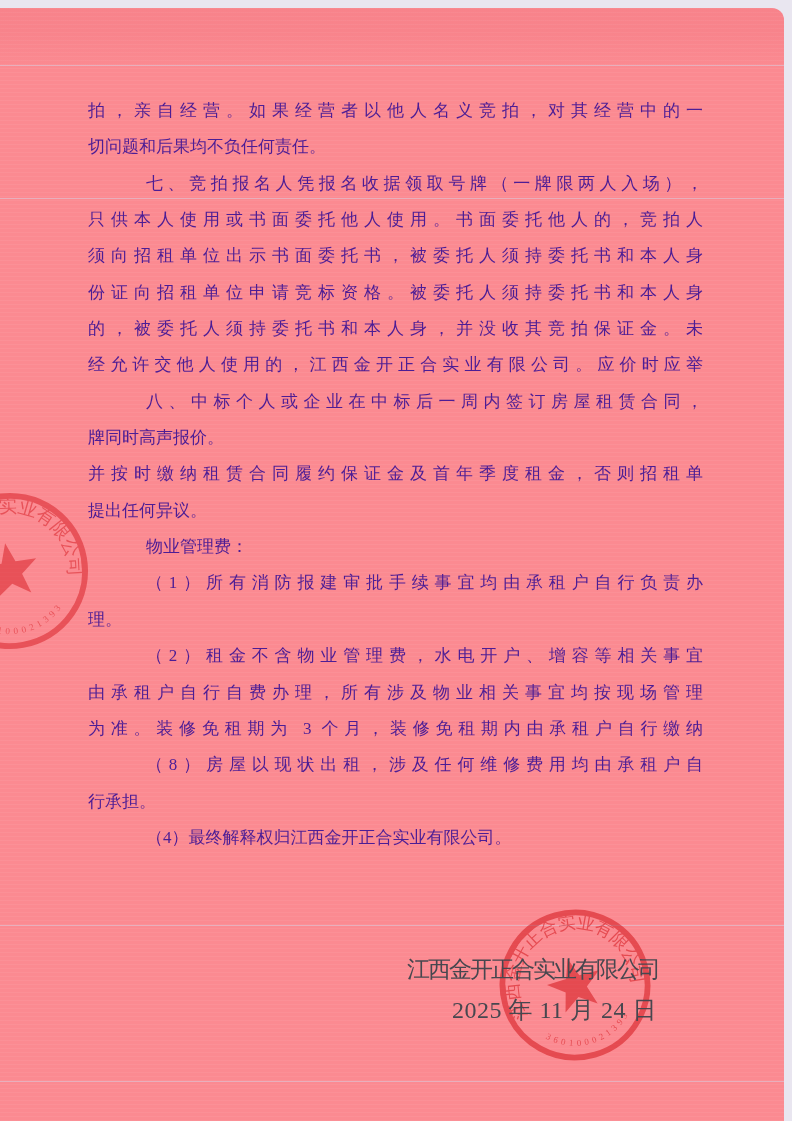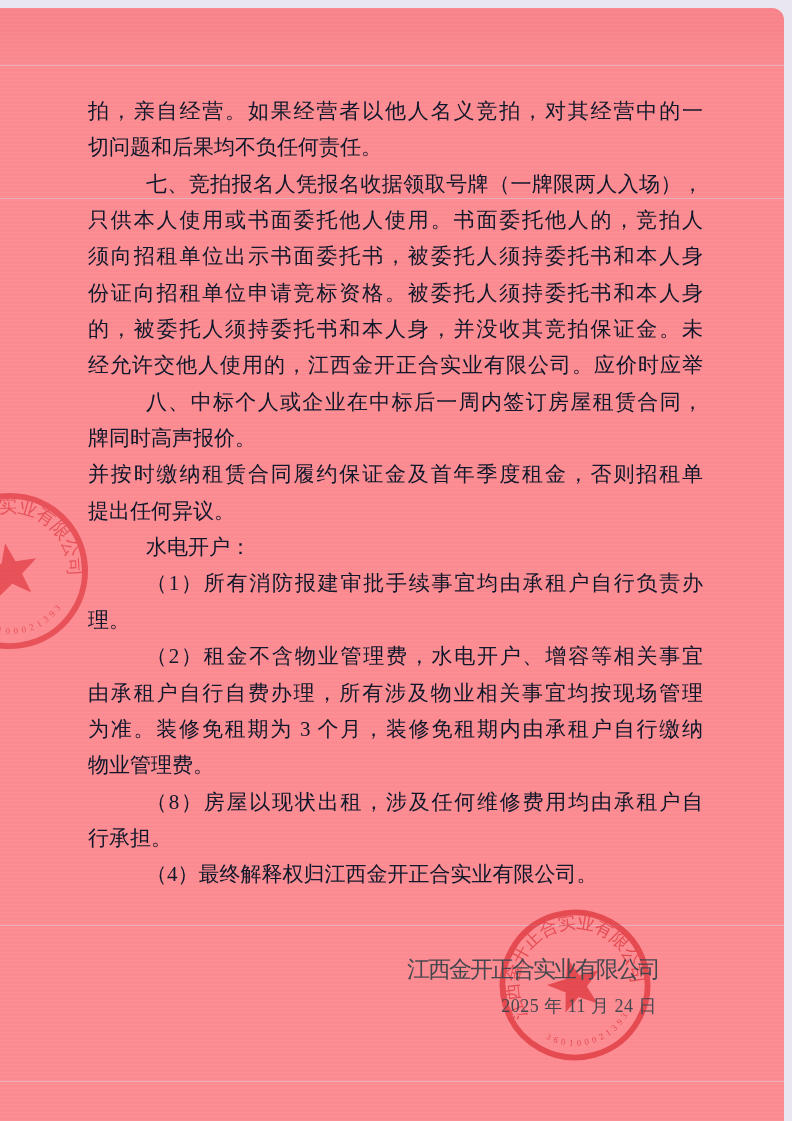--- a/index.html
+++ b/index.html
@@ -18,34 +18,34 @@
   .page::before{
     content:"";position:absolute;inset:0;pointer-events:none;
     background:
       linear-gradient(to bottom, rgba(220,70,85,0.10) 0 22px, rgba(220,70,85,0) 60px),
       repeating-linear-gradient(to bottom, rgba(255,255,255,0.05) 0 1px, rgba(255,255,255,0) 1px 4px);
   }
   .scanline{position:absolute;left:0;width:100%;height:1px;background:rgba(216,205,224,0.55);pointer-events:none;}
   .sl1{top:57px;} .sl2{top:190px;} .sl3{top:917px;} .sl4{top:1073px;}
   .doc-body{
     position:absolute;left:88px;top:85px;width:615px;
-    color:#0f172a;
-    font-size:21px;
+    color:#4c1d95;
+    font-size:17px;
   }
   .line{
     height:36.35px;line-height:36.35px;
     overflow:hidden;
   }
   .line.fill{text-align:justify;text-align-last:justify;}
   .line.indent{text-indent:58px;}
   .signature{
     position:absolute;color:#47474f;white-space:nowrap;
   }
   .sig-company{top:946px;right:125px;font-size:23px;letter-spacing:-2px;}
-  .sig-date{top:986px;right:127px;font-size:18px;letter-spacing:0.5px;}
+  .sig-date{top:986px;right:127px;font-size:24px;letter-spacing:0.5px;}
   .stamp{position:absolute;pointer-events:none;mix-blend-mode:multiply;}
   .stamp svg{display:block;overflow:visible;}
   .stamp-main{left:491px;top:893px;width:168px;height:168px;opacity:0.62;transform:rotate(-16deg);}
   .stamp-left{left:-77px;top:476px;width:174px;height:174px;opacity:0.55;transform:rotate(-10deg);}
 </style>
 </head>
 <body>
 
 <div class="page">
 
@@ -71,27 +71,26 @@
       <div class="line indent fill">七、竞拍报名人凭报名收据领取号牌（一牌限两人入场），</div>
       <div class="line fill">只供本人使用或书面委托他人使用。书面委托他人的，竞拍人</div>
       <div class="line fill">须向招租单位出示书面委托书，被委托人须持委托书和本人身</div>
       <div class="line fill">份证向招租单位申请竞标资格。被委托人须持委托书和本人身</div>
       <div class="line fill">的，被委托人须持委托书和本人身，并没收其竞拍保证金。未</div>
       <div class="line fill">经允许交他人使用的，江西金开正合实业有限公司。应价时应举</div>
       <div class="line indent fill">八、中标个人或企业在中标后一周内签订房屋租赁合同，</div>
       <div class="line">牌同时高声报价。</div>
       <div class="line fill">并按时缴纳租赁合同履约保证金及首年季度租金，否则招租单</div>
       <div class="line">提出任何异议。</div>
-      <div class="line indent">水电开户：</div>
+      <div class="line indent">物业管理费：</div>
       <div class="line indent fill">（1）所有消防报建审批手续事宜均由承租户自行负责办</div>
       <div class="line">理。</div>
       <div class="line indent fill">（2）租金不含物业管理费，水电开户、增容等相关事宜</div>
       <div class="line fill">由承租户自行自费办理，所有涉及物业相关事宜均按现场管理</div>
       <div class="line fill">为准。装修免租期为 3 个月，装修免租期内由承租户自行缴纳</div>
-      <div class="line">物业管理费。</div>
       <div class="line indent fill">（8）房屋以现状出租，涉及任何维修费用均由承租户自</div>
       <div class="line">行承担。</div>
       <div class="line indent">（4）最终解释权归江西金开正合实业有限公司。</div>
     </div>
 
   <div class="stamp stamp-main">
       <svg viewBox="0 0 160 160" width="100%" height="100%">
         <circle cx="80" cy="80" r="69" fill="none" stroke="#dc3e46" stroke-width="5.5"></circle>
         <polygon fill="#dc3e46" points="80,54 86.5,72.1 105.7,72.7 90.5,84.4 95.9,102.8 80,92 64.1,102.8 69.5,84.4 54.3,72.7 73.5,72.1"></polygon>
         <path id="arcTopA" d="M 29.3 98.5 A 54 54 0 1 1 130.7 98.5" fill="none"></path>

